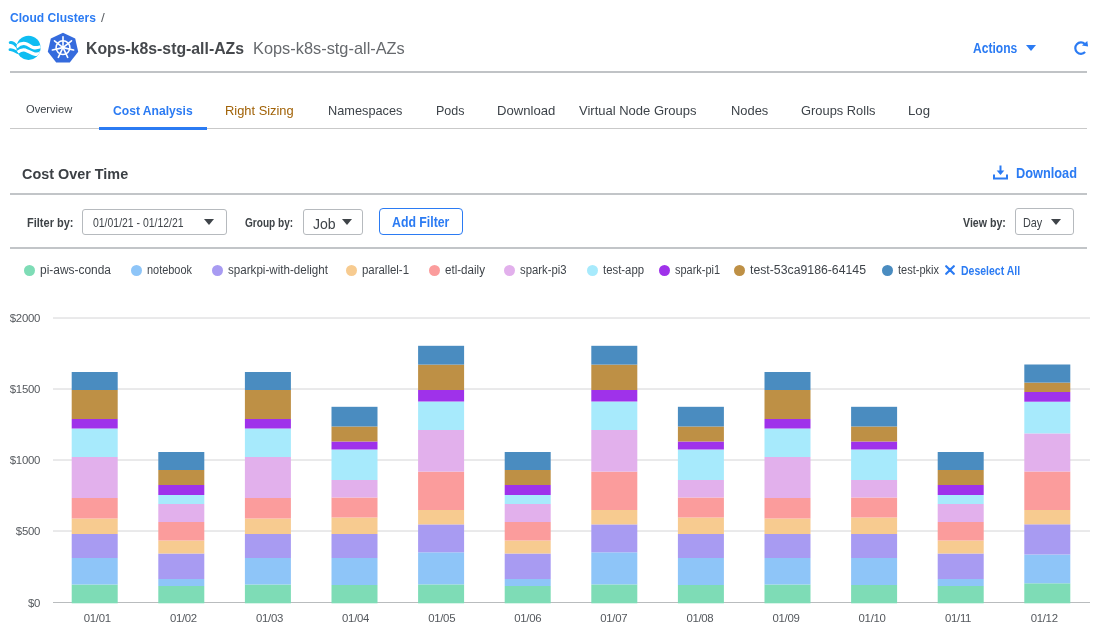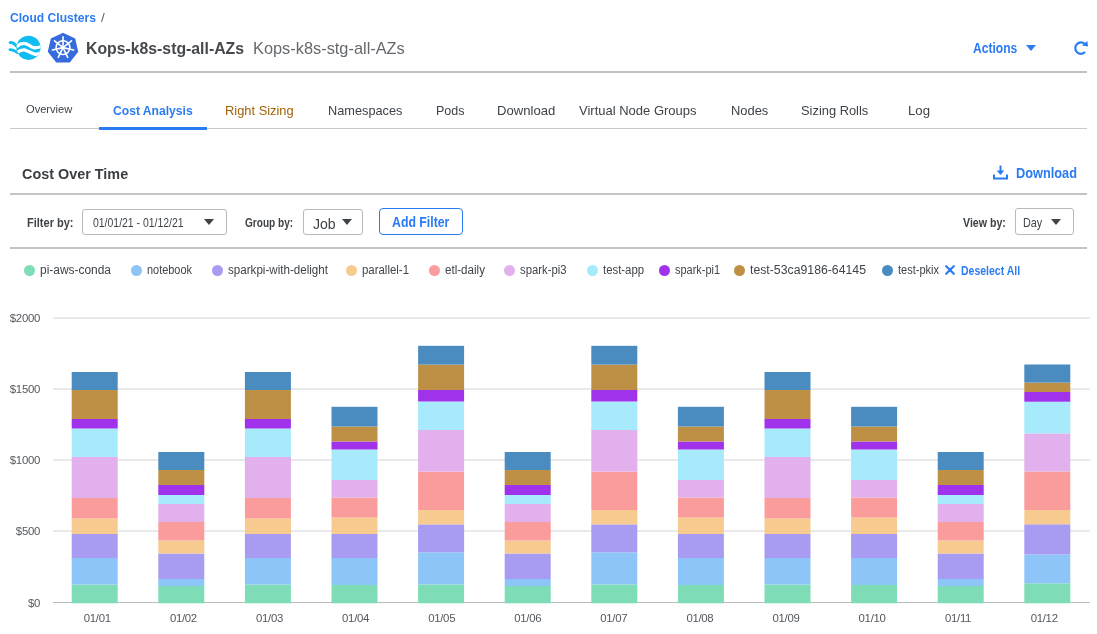--- a/index.html
+++ b/index.html
@@ -60,21 +60,21 @@
 <div class="hr" style="top:71.3px;background:#c0c3c6"></div>
 
 <div id="tab0" class="abs" style="left:26px;top:102.8px;font-size:11px;color:#3d4349;white-space:nowrap;transform:scaleX(1.0095);transform-origin:left center;">Overview</div>
 <div id="tab1" class="abs" style="left:113px;top:102.8px;font-size:13px;font-weight:bold;color:#2b7bf3;white-space:nowrap;transform:scaleX(0.9322);transform-origin:left center;">Cost Analysis</div>
 <div id="tab2" class="abs" style="left:224.5px;top:102.8px;font-size:13px;color:#a16207;white-space:nowrap;transform:scaleX(0.9903);transform-origin:left center;">Right Sizing</div>
 <div id="tab3" class="abs" style="left:328px;top:102.8px;font-size:13px;color:#3d4349;white-space:nowrap;transform:scaleX(0.9806);transform-origin:left center;">Namespaces</div>
 <div id="tab4" class="abs" style="left:435.5px;top:102.8px;font-size:13px;color:#3d4349;white-space:nowrap;transform:scaleX(0.9615);transform-origin:left center;">Pods</div>
 <div id="tab5" class="abs" style="left:497px;top:102.8px;font-size:13px;color:#3d4349;white-space:nowrap;transform:scaleX(1.0088);transform-origin:left center;">Download</div>
 <div id="tab6" class="abs" style="left:579px;top:102.8px;font-size:13px;color:#3d4349;white-space:nowrap;">Virtual Node Groups</div>
 <div id="tab7" class="abs" style="left:731px;top:102.8px;font-size:13px;color:#3d4349;white-space:nowrap;transform:scaleX(0.9926);transform-origin:left center;">Nodes</div>
-<div id="tab8" class="abs" style="left:801px;top:102.8px;font-size:13px;color:#3d4349;white-space:nowrap;transform:scaleX(0.9907);transform-origin:left center;">Sizing Rolls</div>
+<div id="tab8" class="abs" style="left:801px;top:102.8px;font-size:13px;color:#3d4349;white-space:nowrap;transform:scaleX(0.9907);transform-origin:left center;">Groups Rolls</div>
 <div id="tab9" class="abs" style="left:908px;top:102.8px;font-size:13px;color:#3d4349;white-space:nowrap;transform:scaleX(1.0137);transform-origin:left center;">Log</div>
 <div class="hr" style="top:128px;background:#c9c9c9;height:1px"></div>
 <div class="abs" style="left:98.5px;top:127px;width:108px;height:3px;background:#2b7bf3"></div>
 
 <div id="cot" class="abs" style="left:22px;top:164.5px;font-size:15px;font-weight:bold;color:#3c4045;white-space:nowrap;transform:scaleX(0.9601);transform-origin:left center;">Cost Over Time</div>
 <svg class="abs" style="left:992px;top:164px" width="17" height="17" viewBox="0 0 17 17">
   <path d="M2,10.5 V14.5 H15 V10.5" fill="none" stroke="#2b7bf3" stroke-width="2"></path>
   <line x1="8.5" y1="1.5" x2="8.5" y2="8" stroke="#2b7bf3" stroke-width="2"></line>
   <polygon points="4.7,6.5 12.3,6.5 8.5,11" fill="#2b7bf3"></polygon>
 </svg>

